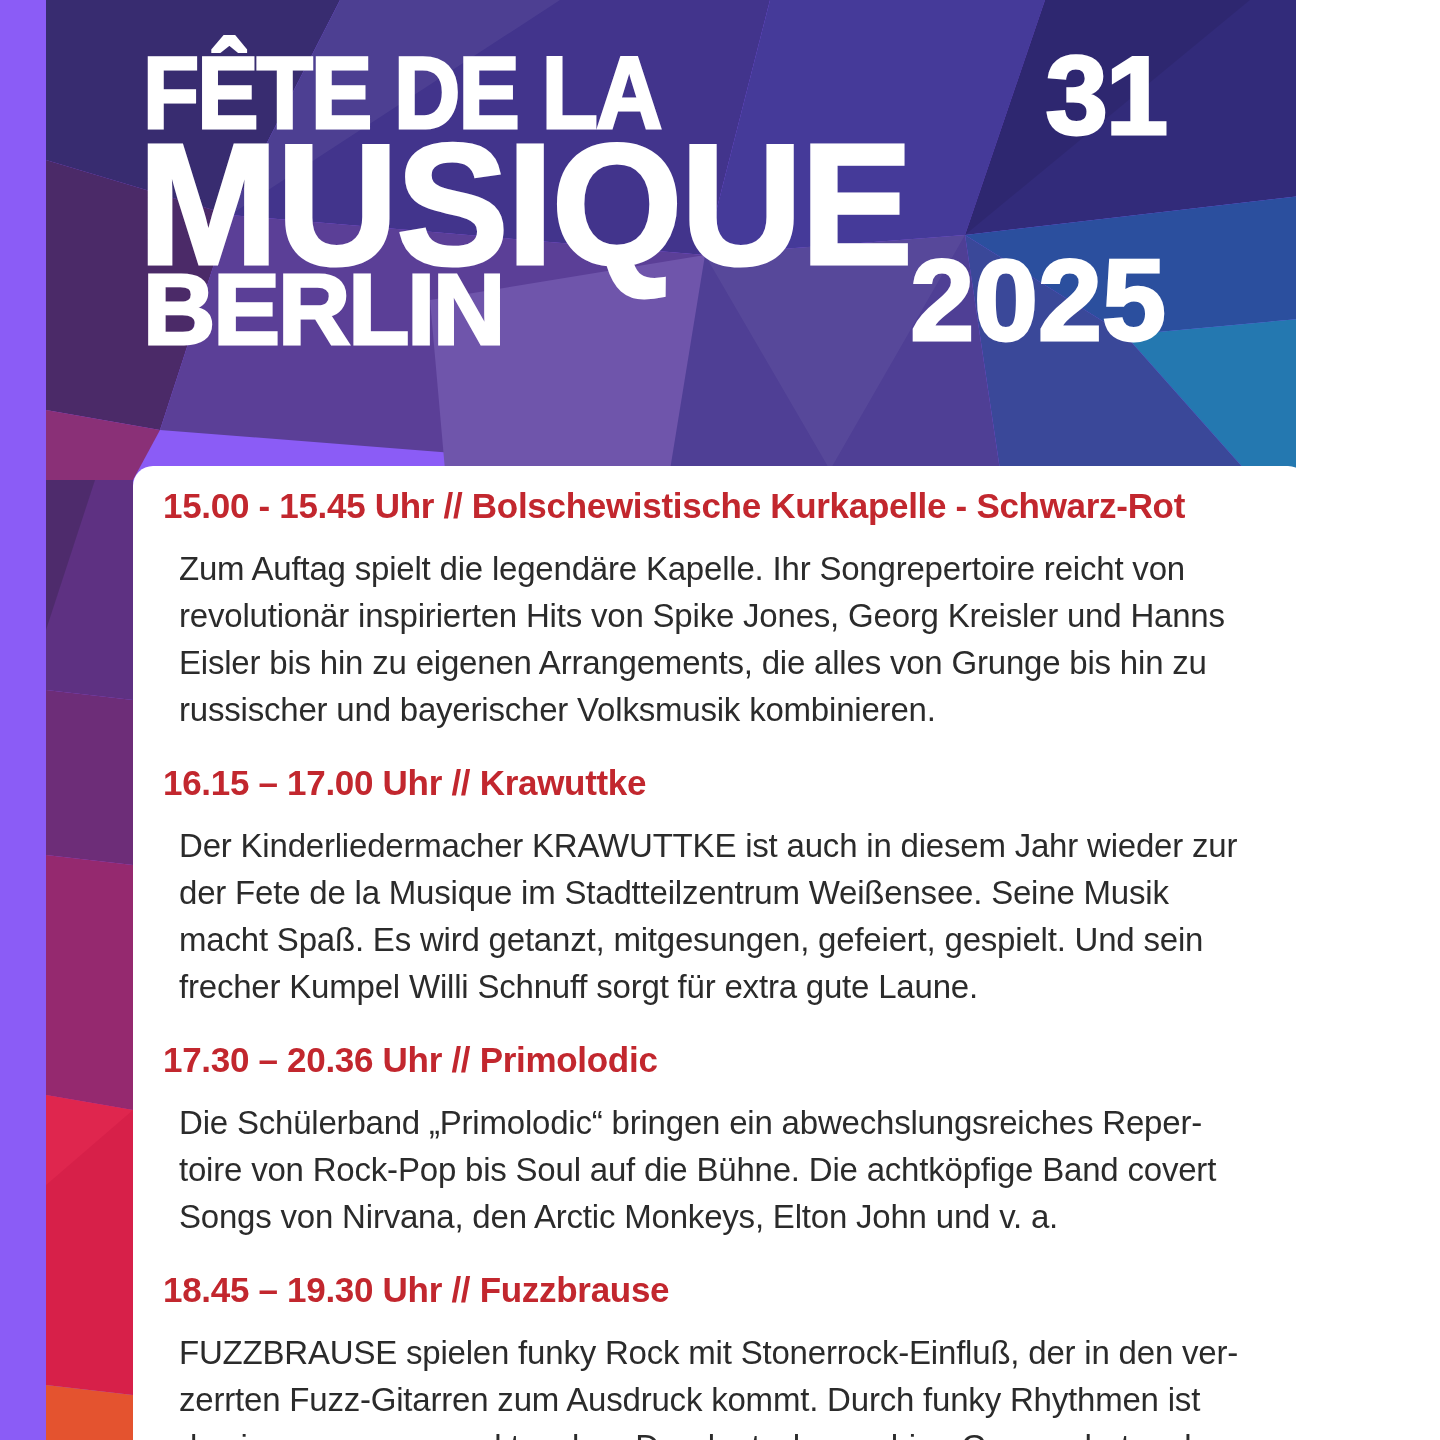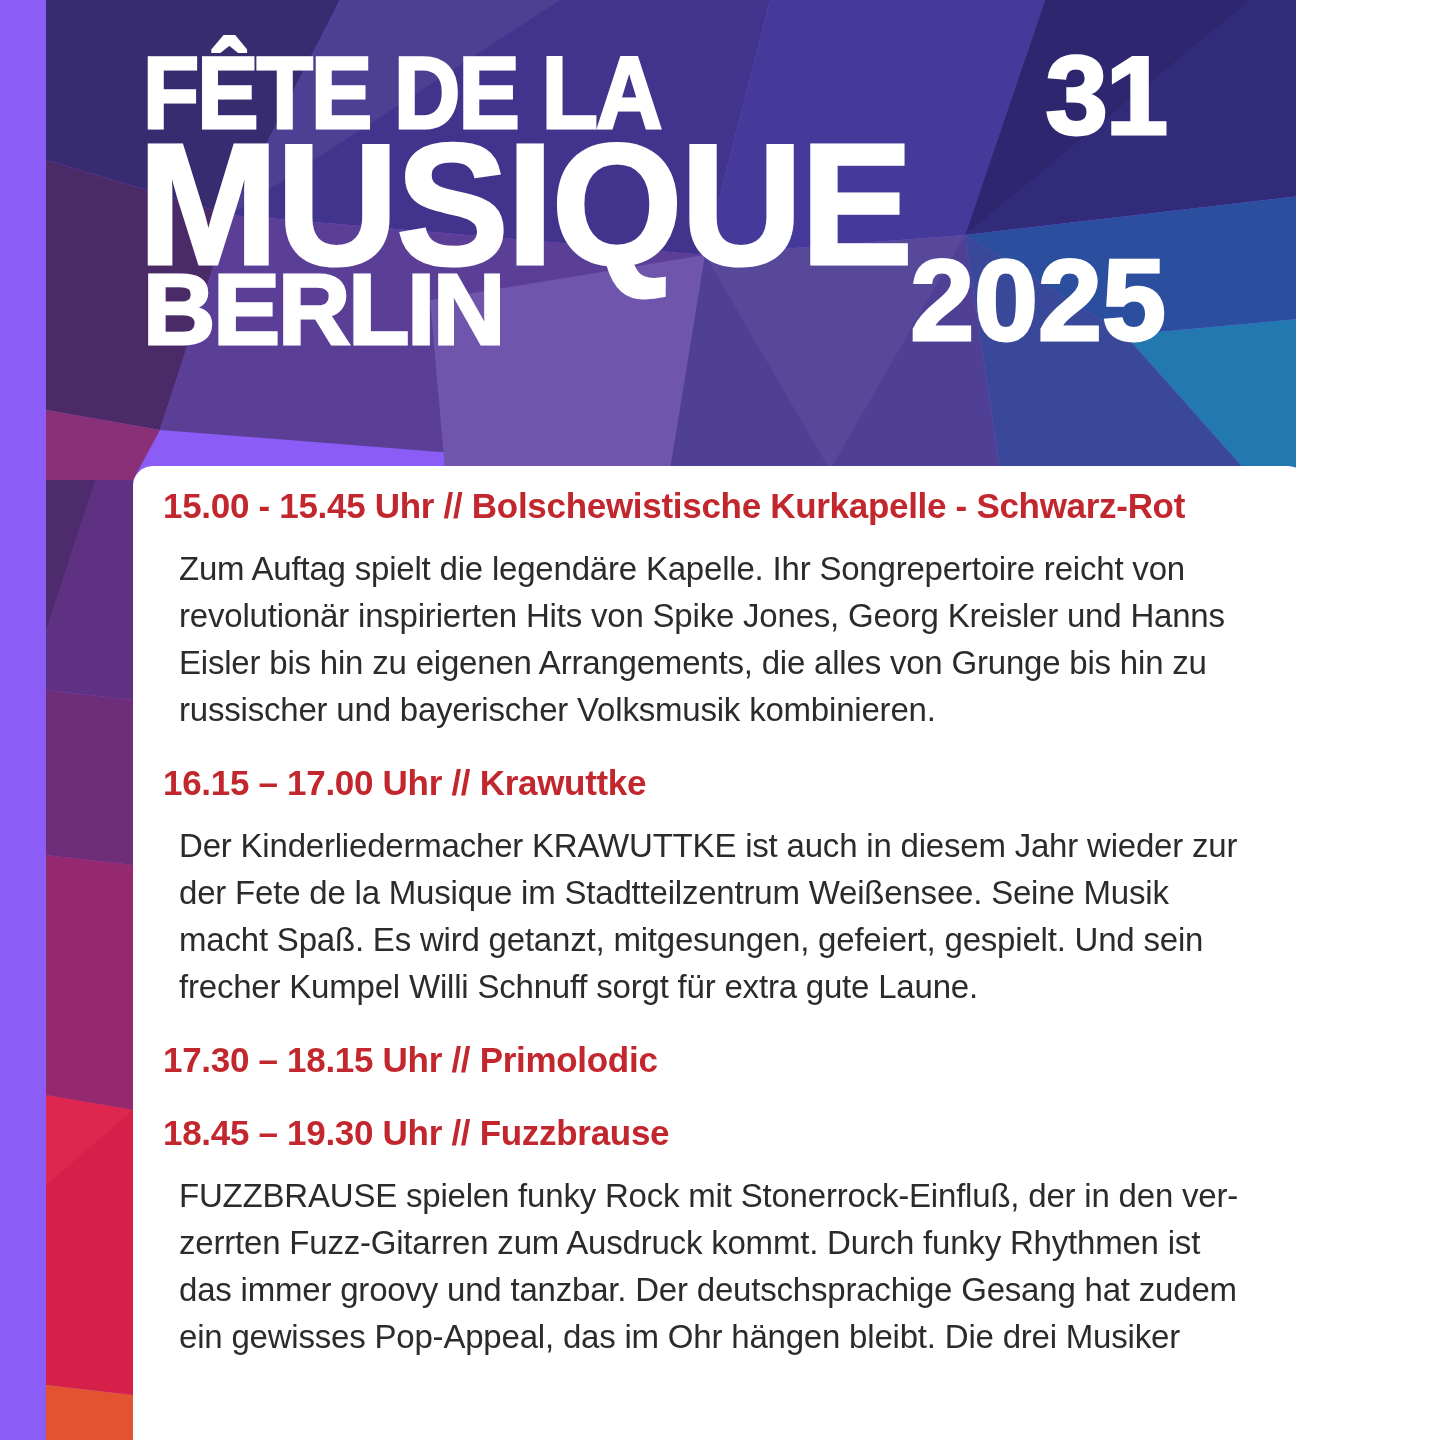--- a/index.html
+++ b/index.html
@@ -128,21 +128,24 @@
 russischer und bayerischer Volksmusik kombinieren.</p>
     </section>
     <section class="event">
       <h2>16.15 – 17.00 Uhr // Krawuttke</h2>
       <p>Der Kinderliedermacher KRAWUTTKE ist auch in diesem Jahr wieder zur
 der Fete de la Musique im Stadtteilzentrum Weißensee. Seine Musik
 macht Spaß. Es wird getanzt, mitgesungen, gefeiert, gespielt. Und sein
 frecher Kumpel Willi Schnuff sorgt für extra gute Laune.</p>
     </section>
     <section class="event">
-      <h2>17.30 – 18.15 Uhr // Primolodic</h2>
+      <h2>17.30 – 20.36 Uhr // Primolodic</h2>
+      <p>Die Schülerband „Primolodic“ bringen ein abwechslungsreiches Reper-
+toire von Rock-Pop bis Soul auf die Bühne. Die achtköpfige Band covert
+Songs von Nirvana, den Arctic Monkeys, Elton John und v. a.</p>
     </section>
     <section class="event">
       <h2>18.45 – 19.30 Uhr // Fuzzbrause</h2>
       <p>FUZZBRAUSE spielen funky Rock mit Stonerrock-Einfluß, der in den ver-
 zerrten Fuzz-Gitarren zum Ausdruck kommt. Durch funky Rhythmen ist
 das immer groovy und tanzbar. Der deutschsprachige Gesang hat zudem
 ein gewisses Pop-Appeal, das im Ohr hängen bleibt. Die drei Musiker</p>
     </section>
   </main>
 

